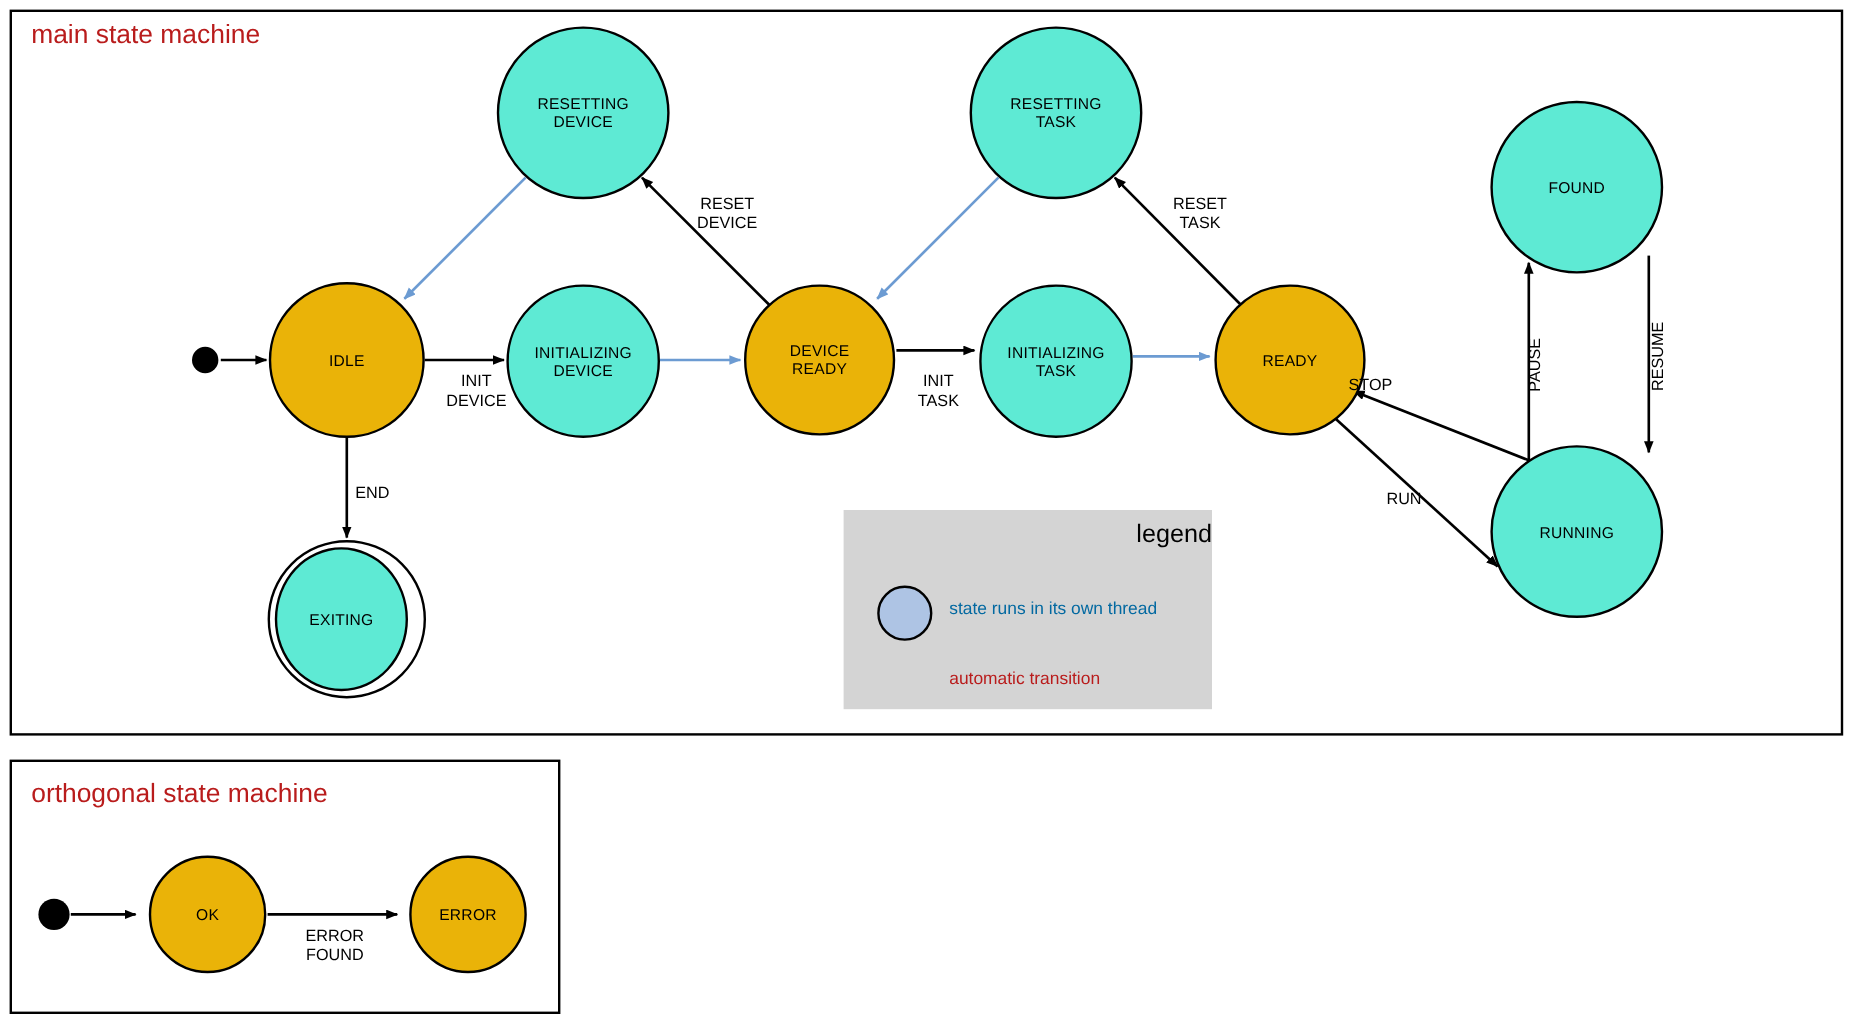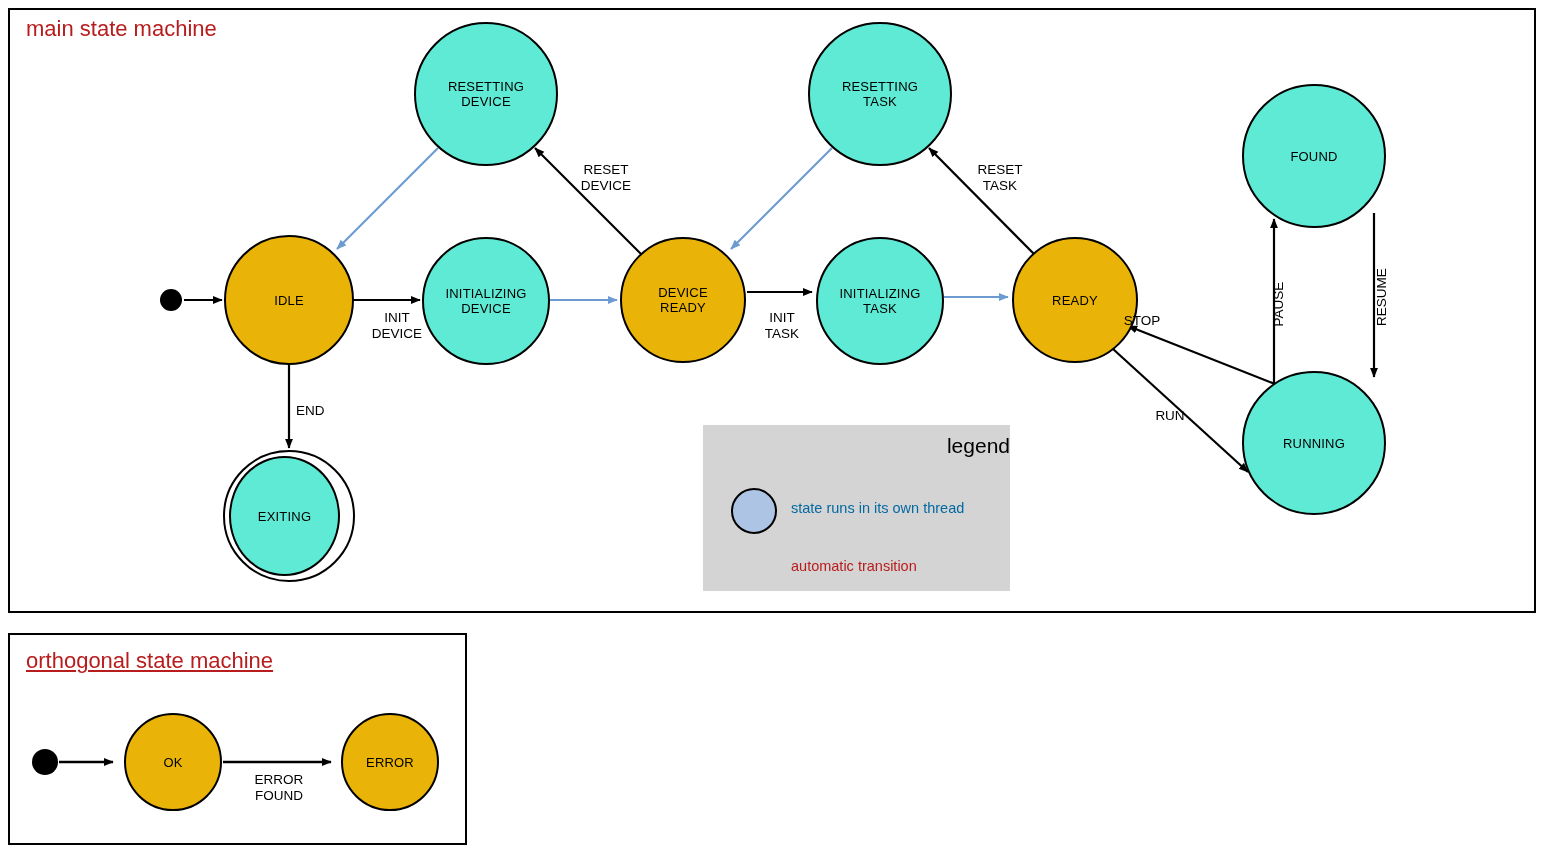--- a/index.html
+++ b/index.html
@@ -4,21 +4,21 @@
 <style>
   html,body{margin:0;padding:0;background:#ffffff;}
   body{width:1555px;height:852px;position:relative;overflow:hidden;
        font-family:"Liberation Sans","DejaVu Sans",sans-serif;color:#000;}
   #canvas{position:absolute;left:0;top:0;width:1555px;height:852px;}
   .panel{position:absolute;border:2px solid #000;background:transparent;box-sizing:border-box;}
   #main-panel{left:8px;top:8px;width:1528px;height:605px;}
   #ortho-panel{left:8px;top:633px;width:459px;height:212px;}
   .panel-title{position:absolute;font-size:22px;line-height:26px;color:#b91c1c;white-space:nowrap;}
   #main-title{left:26px;top:16px;}
-  #ortho-title{left:26px;top:648px;text-decoration:underline;}
+  #ortho-title{left:26px;top:648px;}
   .node{position:absolute;border-radius:50%;border:2.2px solid #000;
         display:flex;align-items:center;justify-content:center;text-align:center;
         box-sizing:border-box;font-size:13px;line-height:15px;letter-spacing:.2px;}
   .node.plain{background:#eab308;}
   .node.thread{background:#5eead4;}
   .node .lbl{pointer-events:none;white-space:pre-line;}
   .final-ring{position:absolute;border-radius:50%;border:2.4px solid #000;background:#fff;box-sizing:border-box;}
   .dot{position:absolute;border-radius:50%;background:#000;}
   .edge-label{position:absolute;font-size:13.5px;line-height:16px;white-space:pre-line;text-align:center;color:#000;}
   .edge-label.vert{transform-origin:50% 50%;}

